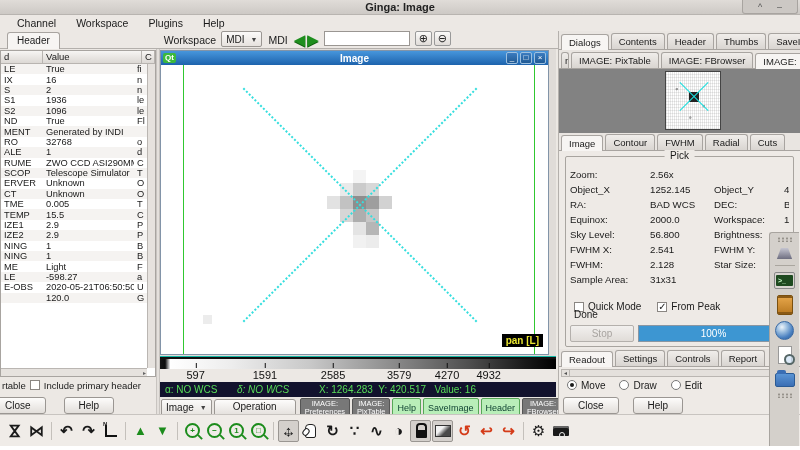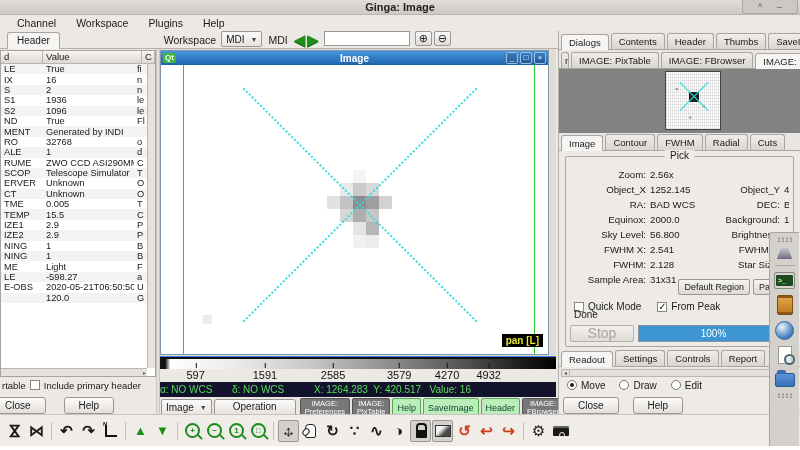--- a/index.html
+++ b/index.html
@@ -53,21 +53,21 @@
                display:flex; justify-content:flex-end; align-items:center; font-size:6px; color:#666; padding-right:1px; }
   .cbrow { height:16px; display:flex; align-items:center; gap:4px; font-size:9.5px; padding:1px 2px; white-space:nowrap; overflow:hidden; }
   .cb { display:inline-block; width:10px; height:10px; border:1px solid #8a8682; background:#fff; position:relative; flex:none; }
   .cb.checked::after { content:"✓"; position:absolute; left:0; top:-2px; font-size:10px; color:#222; }
   .btnrow-l { height:24px; display:flex; gap:18px; align-items:center; }
   .btn { background:linear-gradient(#fdfcfb,#e2deda); border:1px solid #9a9692; border-radius:3px;
          padding:2px 14px; font-size:10px; white-space:nowrap; }
   .btn.clipped { margin-left:-10px; }
 
   
-  .center { width:396px; display:flex; flex-direction:column; background:#3b82f6; }
+  .center { width:396px; display:flex; flex-direction:column; background:#14b8a6; }
   .mdi-area { height:307px; position:relative; background:#e0dcd8; }
   .imgwin { position:absolute; left:0; top:1px; width:389px; height:305px; border:1px solid #8294a8; background:#fff; }
   .imgtitle { height:14px; background:linear-gradient(#4796dc,#1d63ad); display:flex; align-items:center; position:relative; padding:0 2px; }
   .qtbadge { background:#3cb93c; color:#fff; font-size:8px; font-weight:bold; border-radius:2px; padding:0 2px; line-height:10px; z-index:2; }
   .imgtitle .t { position:absolute; left:0; right:0; text-align:center; color:#fff; font-size:10px; font-weight:bold; }
   .winbtns { position:absolute; right:2px; top:1px; display:flex; gap:2px; }
   .winbtn { width:12px; height:12px; background:linear-gradient(#3b7cc0,#205a94); border:1px solid #9cc0e0; border-radius:2px;
             color:#fff; font-size:8px; line-height:10px; text-align:center; }
   .canvas { position:absolute; left:0; top:14px; right:0; bottom:0; background:#fff; overflow:hidden; }
   .vline { position:absolute; top:0; bottom:0; width:1px; background:#30c830; }
@@ -76,21 +76,21 @@
   .panlabel { position:absolute; right:5px; bottom:7px; background:#000; color:#e8e530; font-size:10px; font-weight:bold; padding:1px 4px; }
 
   .colorbar { height:12px; margin:1px 0 0; background:
       linear-gradient(to right,#161616 0%,#0c0c0c 1.3%,#ffffff 2.6%,#ededed 18%,#c8c8c8 38%,#8e8e8e 58%,#4f4f4f 78%,#1a1a1a 92%,#000 100%);
       border-top:2px solid #101010; position:relative; }
   .ticksrow { height:13px; position:relative; background:#ece8e4; }
   .tick { position:absolute; top:0; transform:translateX(-50%); font-size:11px; color:#111; }
   .tick::before { content:""; position:absolute; left:50%; top:-6px; width:1px; height:5px; background:#111; }
   .readout { height:15px; background:#12122d; color:#58dd58; display:flex; align-items:center; font-size:10px; gap:0; }
   .readout span { white-space:pre; }
-  .ro-ra { width:72px; } .ro-dec { width:82px; }
+  .ro-ra { margin-left:5px; width:72px; } .ro-dec { width:82px;font-style:italic; }
 
   .bottombar { height:22px; display:flex; align-items:center; gap:2px; background:#e9e5e1; padding:1px 1px; }
   .imgcombo { width:52px; height:18px; }
   .opbtn { height:18px; padding:1px 18px; }
   .plugbtn { height:20px; display:flex; align-items:center; justify-content:center; text-align:center;
              white-space:pre-line; font-size:7.5px; line-height:8.5px; border-radius:2px; padding:0 4px; }
   .plugbtn.gray { background:#787878; color:#fff; border:1px solid #555; }
   .plugbtn.green { background:#b9eeb9; color:#143; border:1px solid #57a757; font-size:9px; }
   .plugbtn.bgreen { background:#63e063; color:#062; border:1px solid #2a9a2a; font-weight:bold; }
 
@@ -109,30 +109,30 @@
         repeating-linear-gradient(0deg, rgba(0,0,0,.07) 0 1px, transparent 1px 3px),
         repeating-linear-gradient(90deg, rgba(0,0,0,.09) 0 1px, transparent 1px 2px);
       border:1px solid #444; overflow:hidden; }
   .thumbstar { position:absolute; left:23px; top:20px; width:10px; height:10px; background:#222; }
   .thumbx1,.thumbx2 { position:absolute; left:8px; top:24px; width:40px; height:0; border-top:1px solid #19dede; }
   .thumbx1 { transform:rotate(45deg); } .thumbx2 { transform:rotate(-45deg); }
 
   .pickbox { flex:1; margin:5px 6px 2px; border:1px solid #a8a49f; border-radius:2px; position:relative; background:#eeeae6; }
   .picktitle { position:absolute; top:-7px; left:50%; transform:translateX(-50%); background:#eeeae6; padding:0 6px; font-size:10px; }
   .pickgrid { display:grid; grid-template-columns:76px 60px 66px 1fr; column-gap:4px; row-gap:4px; padding:12px 4px 0 4px; font-size:9.7px; }
-  .pl { text-align:right; white-space:nowrap; overflow:hidden; } .pv { text-align:left; white-space:nowrap; overflow:hidden; }
+  .pl { text-align:left; white-space:nowrap; overflow:hidden; } .pv { text-align:left; white-space:nowrap; overflow:hidden; }
   .pickbtns { position:absolute; right:22px; top:122px; display:flex; gap:3px; }
   .sbtn { background:linear-gradient(#f6f4f2,#dcd8d4); border:1px solid #9a9692; border-radius:2px; font-size:9px; padding:2px 5px; white-space:nowrap; }
   .sbtn.cutb { max-width:18px; overflow:hidden; }
   .pickcbs { position:absolute; left:8px; top:144px; display:flex; gap:16px; font-size:10px; align-items:center; }
   .pickcbs label { display:flex; gap:4px; align-items:center; }
   .donetxt { position:absolute; left:8px; bottom:26px; font-size:10px; }
   .progrow { position:absolute; left:4px; right:4px; bottom:4px; height:17px; display:flex; gap:4px; }
   .stopbtn { width:64px; background:linear-gradient(#f2f0ee,#e0dcd8); border:1px solid #b4b0ac; border-radius:2px;
-             color:#a8a4a0; font-size:14px; text-align:center; line-height:15px; }
+             color:#a8a4a0; font-size:10px; text-align:center; line-height:15px; }
   .progress { flex:1; border:1px solid #8a96a2; background:#3d96d2; position:relative;padding-left:26px; }
   .progress .ptxt { position:absolute; inset:0; text-align:center; color:#fff; font-size:10px; line-height:15px; }
 
   .rhscroll { height:8px; margin:2px 2px 0; background:#e4e0dc; border:1px solid #bab6b2; display:flex; align-items:center; }
   .rhscroll .larr { width:8px; height:6px; font-size:6px; line-height:6px; color:#555; border-right:1px solid #bab6b2; text-align:center; }
   .radiorow { height:17px; display:flex; align-items:center; gap:14px; padding-left:8px; font-size:10px; }
   .radio { width:10px; height:10px; border:1px solid #777; border-radius:50%; background:#fff; display:inline-block; margin-right:4px; vertical-align:-1px; }
   .radio.sel::after { content:""; display:block; width:4px; height:4px; margin:2px; border-radius:50%; background:#1a1a1a; }
   .btnrow-r { height:24px; display:flex; gap:14px; align-items:center; padding-left:4px; border-bottom:1px solid #c8c4c0; }
 
@@ -521,21 +521,21 @@
             <span class="pl">Object_Y</span>
             <span class="pv">430.045</span>
 
             <span class="pl">RA:</span>
             <span class="pv">BAD WCS</span>
             <span class="pl">DEC:</span>
             <span class="pv">BAD WCS</span>
 
             <span class="pl">Equinox:</span>
             <span class="pv">2000.0</span>
-            <span class="pl">Background:</span>
+            <span class="pl">Workspace:</span>
             <span class="pv">16.000</span>
 
             <span class="pl">Sky Level:</span>
             <span class="pv">56.800</span>
             <span class="pl">Brightness:</span>
             <span class="pv">905.154</span>
 
             <span class="pl">FWHM X:</span>
             <span class="pv">2.541</span>
             <span class="pl">FWHM Y:</span>
@@ -544,24 +544,20 @@
             <span class="pl">FWHM:</span>
             <span class="pv">2.128</span>
             <span class="pl">Star Size:</span>
             <span class="pv">74</span>
 
             <span class="pl">Sample Area:</span>
             <span class="pv">31x31</span>
             <span class="pl"></span>
             <span class="pv"></span>
           </div>
-        <span class="pickbtns">
-          <span class="sbtn">Default Region</span>
-          <span class="sbtn cutb">Pa</span>
-        </span>
         <div class="pickcbs">
           <label>
             <span class="cb"></span>
             <span>Quick Mode</span>
           </label>
           <label>
             <span class="cb checked"></span>
             <span>From Peak</span>
           </label>
         </div>

